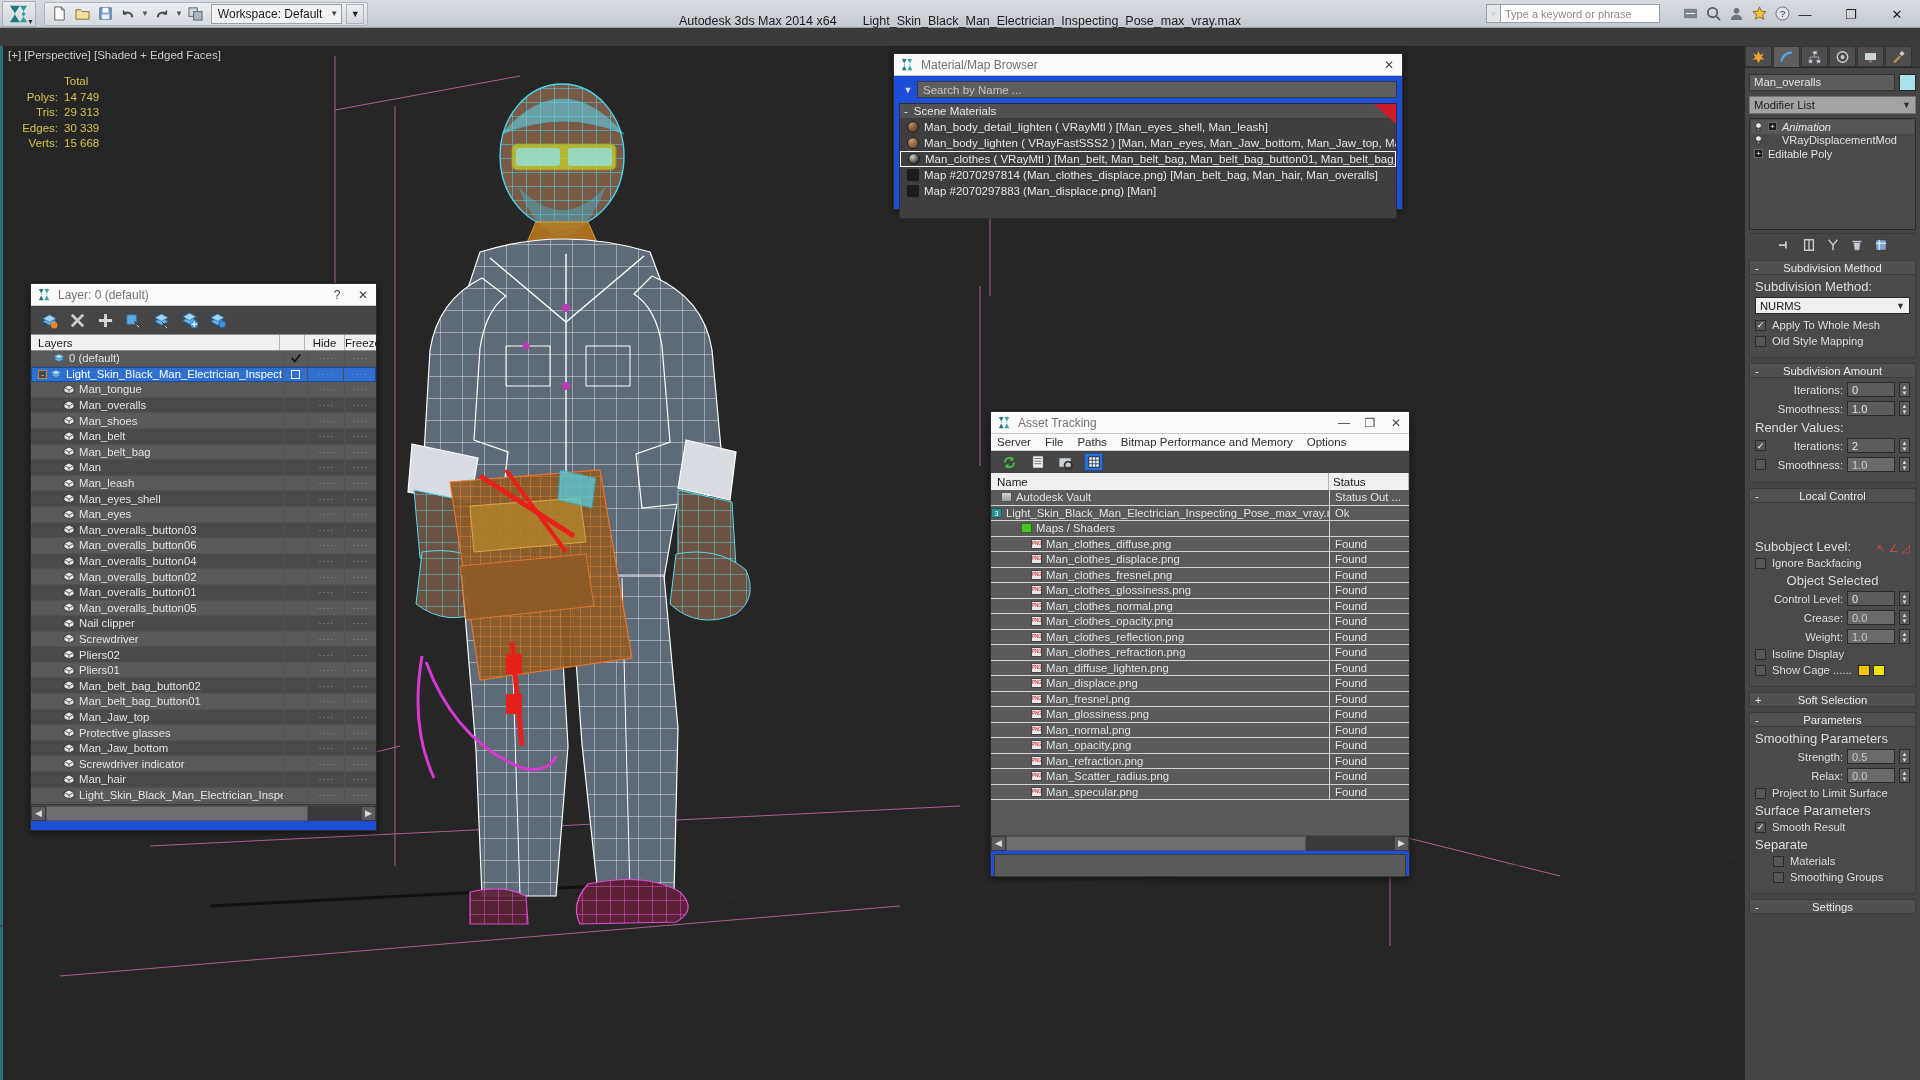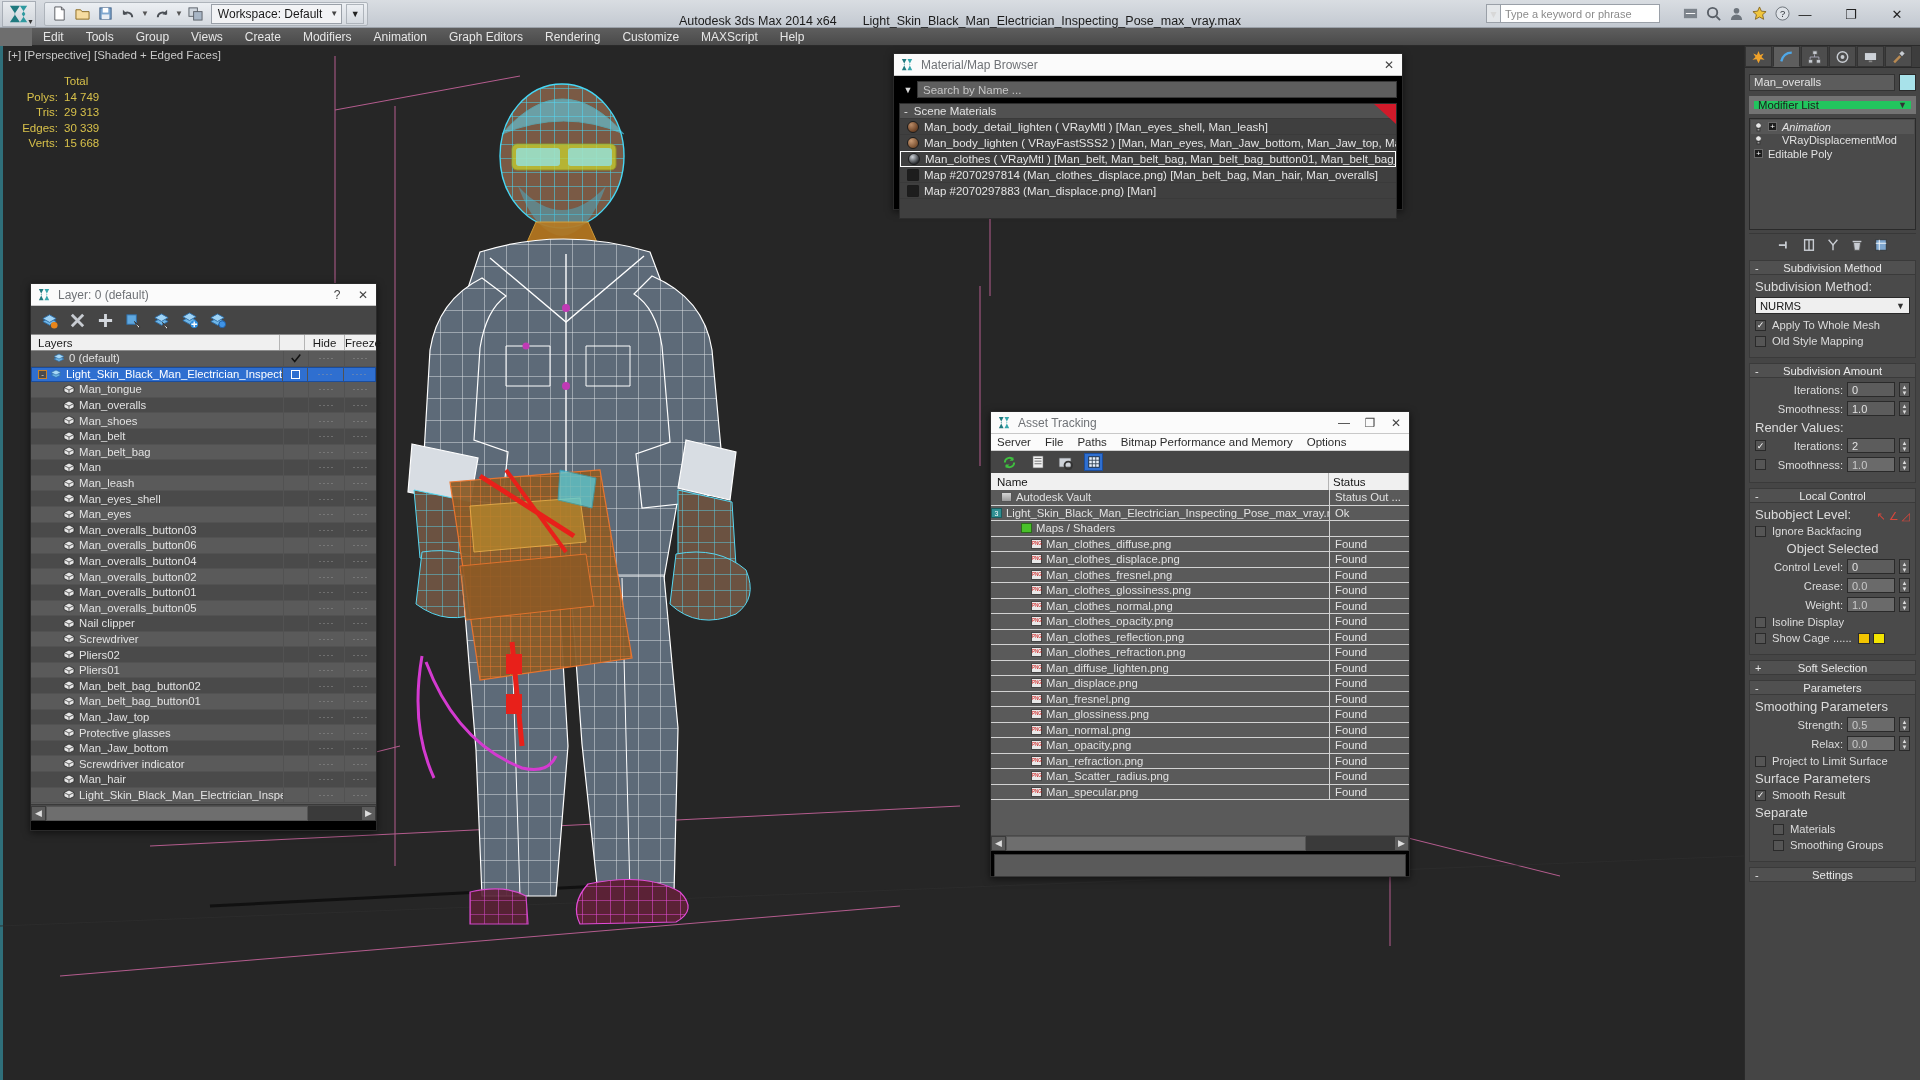--- a/index.html
+++ b/index.html
@@ -85,21 +85,21 @@
   .vp-label{position:absolute;left:8px;top:3px;font-size:11.5px;color:#c9c9c9;}
   .stats{position:absolute;left:16px;top:28px;font-size:11.5px;color:#d8c14a;line-height:15.5px;}
   .stats table{border-collapse:collapse;}
   .stats td{padding:0 6px 0 0;color:#d8c14a;font-size:11.5px;}
   .stats td.lab{text-align:right;width:48px;}
 
   
   .figure{position:absolute;left:330px;top:0px;width:720px;height:880px;}
 
   
-  .win{position:absolute;background:#000000;border:1px solid #2a2a2a;box-shadow:0 2px 7px rgba(0,0,0,.55);}
+  .win{position:absolute;background:#1d4ed8;border:1px solid #2a2a2a;box-shadow:0 2px 7px rgba(0,0,0,.55);}
   .win-tb{height:22px;background:#fbfbfb;display:flex;align-items:center;padding-left:6px;border-bottom:1px solid #c8c8c8;}
   .win-tb .ico{width:15px;height:15px;margin-right:6px;}
   .win-tt{font-size:12px;color:#6f7276;flex:1;}
   .win-btn{width:26px;height:22px;display:flex;align-items:center;justify-content:center;font-size:12px;color:#444;}
 
   
   #mmb{left:893px;top:53px;width:510px;height:157px;}
   .mmb-search{height:19px;margin:4px 5px 0 5px;display:flex;align-items:center;}
   .mmb-arrow{width:18px;height:17px;display:flex;align-items:center;justify-content:center;font-size:9px;color:#d9d9d9;}
   .mmb-sf{flex:1;height:17px;background:#5e5e5e;border:1px solid #383838;display:flex;align-items:center;padding-left:5px;font-size:11.5px;color:#c6c6c6;}
@@ -164,21 +164,21 @@
 
   
   .cmdpanel{position:absolute;left:1744px;top:46px;width:176px;height:1034px;background:#454545;border-left:1px solid #2a2a2a;}
   .cp-tabs{height:22px;display:flex;align-items:center;background:#3d3d3d;border-bottom:1px solid #2a2a2a;}
   .cp-tab{width:27px;height:21px;display:flex;align-items:center;justify-content:center;background:#4d4d4d;border:1px solid #333;margin-right:1px;}
   .cp-tab.act{background:#5e5e5e;border-bottom-color:#5e5e5e;}
   .cp-tab svg{width:15px;height:14px;}
   .namebar{display:flex;align-items:center;height:18px;margin:5px 4px 0 4px;gap:4px;}
   .namefield{flex:1;height:17px;background:#5c5c5c;border:1px solid #333;display:flex;align-items:center;padding-left:4px;font-size:11.3px;color:#e2e2e2;}
   .colorchip{width:17px;height:17px;background:#a8e2ea;border:1px solid #2a2a2a;}
-  .modlist{height:18px;margin:5px 4px 0 4px;background:#22c55e;border:5px solid #737373;display:flex;align-items:center;padding-left:4px;font-size:11.3px;color:#1c1c1c;justify-content:space-between;}
+  .modlist{height:18px;margin:5px 4px 0 4px;background:#a3a3a3;border:1px solid #737373;display:flex;align-items:center;padding-left:4px;font-size:11.3px;color:#1c1c1c;justify-content:space-between;}
   .modlist .cv{font-size:9px;color:#333;margin-right:4px;}
   .modstack{margin:4px 4px 0 4px;height:112px;background:#4a4a4a;border:1px solid #2a2a2a;padding:1px;}
   .mrow{height:13.5px;display:flex;align-items:center;font-size:11px;color:#e2e2e2;padding-left:3px;}
   .mrow.hl{background:#565656;}
   .bulb{width:9px;height:10px;margin-right:5px;flex:0 0 auto;}
   .plusbox{width:9px;height:9px;background:#1c1c1c;border:1px solid #6a6a6a;color:#fff;font-size:8px;line-height:7px;text-align:center;margin-right:5px;flex:0 0 auto;}
   .mrow .it{font-style:italic;}
   .stacktools{height:22px;margin:3px 4px 0 4px;display:flex;align-items:center;gap:8px;justify-content:center;border-top:1px solid #383838;}
   .stacktools .sti{width:16px;height:16px;display:flex;align-items:center;justify-content:center;}
   .rollout{margin:5px 4px 0 4px;}
@@ -188,21 +188,21 @@
   .lbl{font-size:13px;color:#dcdcdc;margin-bottom:3px;}
   .combo{height:17px;background:#efefef;border:1px solid #2a2a2a;display:flex;align-items:center;padding-left:4px;font-size:11.2px;color:#151515;justify-content:space-between;margin-bottom:5px;}
   .combo .cv{font-size:9px;margin-right:4px;color:#333;}
   .ckrow{display:flex;align-items:center;gap:6px;margin-bottom:4px;font-size:11.2px;color:#dcdcdc;}
   .ck{width:11px;height:11px;background:#555;border:1px solid #2a2a2a;display:flex;align-items:center;justify-content:center;font-size:9px;color:#fff;flex:0 0 auto;}
   .spinrow{display:flex;align-items:center;justify-content:flex-end;gap:4px;margin-bottom:4px;font-size:11.2px;color:#dcdcdc;}
   .spinrow .sl{text-align:right;}
   .spinbox{width:48px;height:15px;background:#5c5c5c;border:1px solid #2a2a2a;display:flex;align-items:center;padding-left:4px;font-size:11px;color:#e2e2e2;}
   .spinbox.lt{background:#6a6a6a;color:#c9c9c9;}
   .spin{width:11px;height:15px;background:#5c5c5c;border:1px solid #2a2a2a;display:flex;flex-direction:column;align-items:center;justify-content:center;font-size:6px;line-height:6px;color:#ddd;flex:0 0 auto;}
-  .subobj{display:flex;align-items:center;gap:4px;justify-content:space-between;}
+  .subobj{display:flex;align-items:center;gap:4px;justify-content:space-between;margin-top:32px;}
   .arrowset{display:flex;gap:3px;}
   .arrowset i{font-style:normal;color:#d8473c;font-size:11px;}
   .colorpips{display:flex;gap:3px;}
   .pip{width:12px;height:11px;border:1px solid #2a2a2a;}
 </style>
 </head>
 <body>
 
 <div id="root">
 
@@ -298,35 +298,20 @@
           </svg>
         </div>
     </div>
     <div class="wbtns">
       <div class="wbtn">—</div>
       <div class="wbtn">❐</div>
       <div class="wbtn close">✕</div>
     </div>
   </div>
 
-  <div class="menubar">
-    <div class="appbtn"></div>
-    <div class="mi">Edit</div>
-    <div class="mi">Tools</div>
-    <div class="mi">Group</div>
-    <div class="mi">Views</div>
-    <div class="mi">Create</div>
-    <div class="mi">Modifiers</div>
-    <div class="mi">Animation</div>
-    <div class="mi">Graph Editors</div>
-    <div class="mi">Rendering</div>
-    <div class="mi">Customize</div>
-    <div class="mi">MAXScript</div>
-    <div class="mi">Help</div>
-  </div>
 
   <div class="viewport">
     <div class="vp-border-l"></div>
     <div class="vp-label">[+] [Perspective] [Shaded + Edged Faces]</div>
     <div class="stats">
       <table>
         <tbody>
             <tr>
               <td class="lab"></td>
               <td>Total</td>

